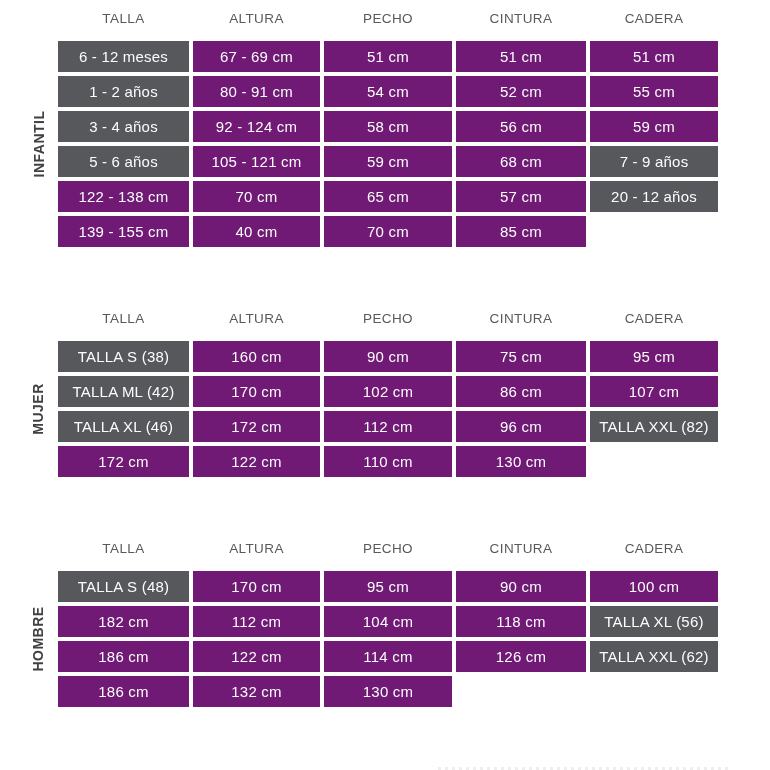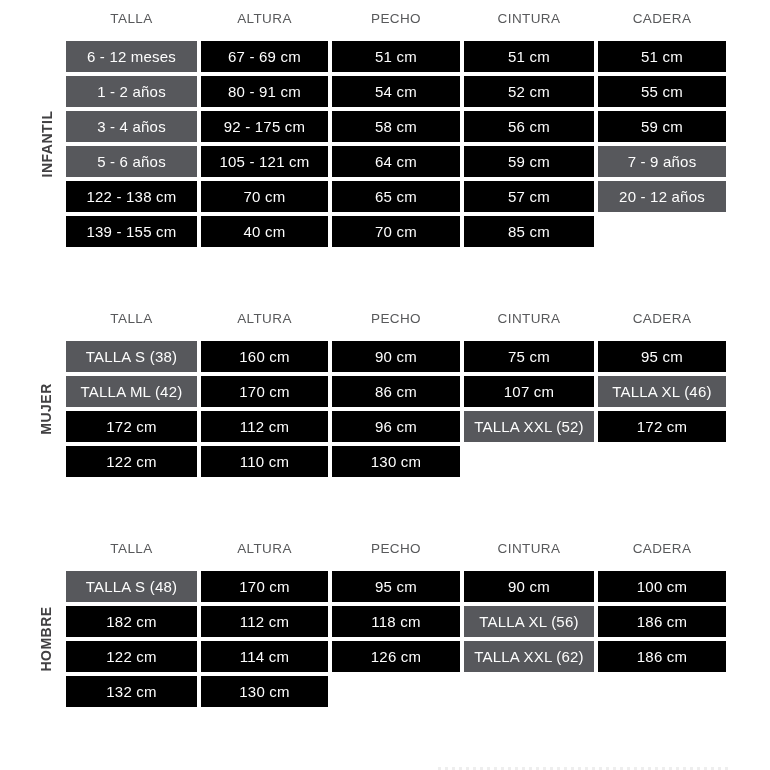--- a/index.html
+++ b/index.html
@@ -1,21 +1,21 @@
 <!DOCTYPE html>
 <html><head>
 <meta charset="utf-8">
 <style>
   html,body{margin:0;padding:0;}
   body{
     width:770px;height:770px;background:#ffffff;
     font-family:"Liberation Sans", sans-serif;
     position:relative;overflow:hidden;
   }
-  .size-table{position:absolute;left:66px;width:660px;}
+  .size-table{position:absolute;left:58px;width:660px;}
   .header-row{
     display:grid;
     grid-template-columns:131px 127px 128px 130px 128px;
     column-gap:4px;
     height:20px;
     margin-bottom:13px;
     align-items:center;
   }
   .hcell{
     text-align:center;
@@ -30,21 +30,21 @@
     gap:4px;
   }
   .cell{
     height:31px;
     display:flex;align-items:center;justify-content:center;
     font-size:15px;
     color:#fdfdfd;
     letter-spacing:0.2px;
   }
   .dark{background:#57585c;text-align:right;}
-  .gray{background:#000000;}
+  .gray{background:#701a75;}
   .group-label{
     position:absolute;
     left:-34px;top:0;bottom:0;width:28px;
     display:flex;align-items:center;justify-content:center;
   }
   .group-label span{
     transform:rotate(-90deg);
     white-space:nowrap;
     font-weight:bold;
     font-size:14px;
@@ -80,29 +80,29 @@
     <div class="cell gray">51 cm</div>
     <div class="cell gray">51 cm</div>
 
     <div class="cell dark">1 - 2 años</div>
     <div class="cell gray">80 - 91 cm</div>
     <div class="cell gray">54 cm</div>
     <div class="cell gray">52 cm</div>
     <div class="cell gray">55 cm</div>
 
     <div class="cell dark">3 - 4 años</div>
-    <div class="cell gray">92 - 175 cm</div>
+    <div class="cell gray">92 - 124 cm</div>
     <div class="cell gray">58 cm</div>
     <div class="cell gray">56 cm</div>
     <div class="cell gray">59 cm</div>
 
     <div class="cell dark">5 - 6 años</div>
     <div class="cell gray">105 - 121 cm</div>
-    <div class="cell gray">64 cm</div>
     <div class="cell gray">59 cm</div>
+    <div class="cell gray">68 cm</div>
 
     <div class="cell dark">7 - 9 años</div>
     <div class="cell gray">122 - 138 cm</div>
     <div class="cell gray">70 cm</div>
     <div class="cell gray">65 cm</div>
     <div class="cell gray">57 cm</div>
 
     <div class="cell dark">20 - 12 años</div>
     <div class="cell gray">139 - 155 cm</div>
     <div class="cell gray">40 cm</div>
@@ -124,29 +124,30 @@
       <span>MUJER</span>
     </div>
     <div class="cell dark">TALLA S (38)</div>
     <div class="cell gray">160 cm</div>
     <div class="cell gray">90 cm</div>
     <div class="cell gray">75 cm</div>
     <div class="cell gray">95 cm</div>
 
     <div class="cell dark">TALLA ML (42)</div>
     <div class="cell gray">170 cm</div>
+    <div class="cell gray">102 cm</div>
     <div class="cell gray">86 cm</div>
     <div class="cell gray">107 cm</div>
 
     <div class="cell dark">TALLA XL (46)</div>
     <div class="cell gray">172 cm</div>
     <div class="cell gray">112 cm</div>
     <div class="cell gray">96 cm</div>
 
-    <div class="cell dark">TALLA XXL (52)</div>
+    <div class="cell dark">TALLA XXL (82)</div>
     <div class="cell gray">172 cm</div>
     <div class="cell gray">122 cm</div>
     <div class="cell gray">110 cm</div>
     <div class="cell gray">130 cm</div>
   </div>
 </div>
 
 <div class="size-table" style="top:538px;">
   <div class="header-row">
     <div class="hcell">TALLA</div>
@@ -160,20 +161,21 @@
       <span>HOMBRE</span>
     </div>
     <div class="cell dark">TALLA S (48)</div>
     <div class="cell gray">170 cm</div>
     <div class="cell gray">95 cm</div>
     <div class="cell gray">90 cm</div>
     <div class="cell gray">100 cm</div>
 
     <div class="cell gray">182 cm</div>
     <div class="cell gray">112 cm</div>
+    <div class="cell gray">104 cm</div>
     <div class="cell gray">118 cm</div>
 
     <div class="cell dark">TALLA XL (56)</div>
     <div class="cell gray">186 cm</div>
     <div class="cell gray">122 cm</div>
     <div class="cell gray">114 cm</div>
     <div class="cell gray">126 cm</div>
 
     <div class="cell dark">TALLA XXL (62)</div>
     <div class="cell gray">186 cm</div>

